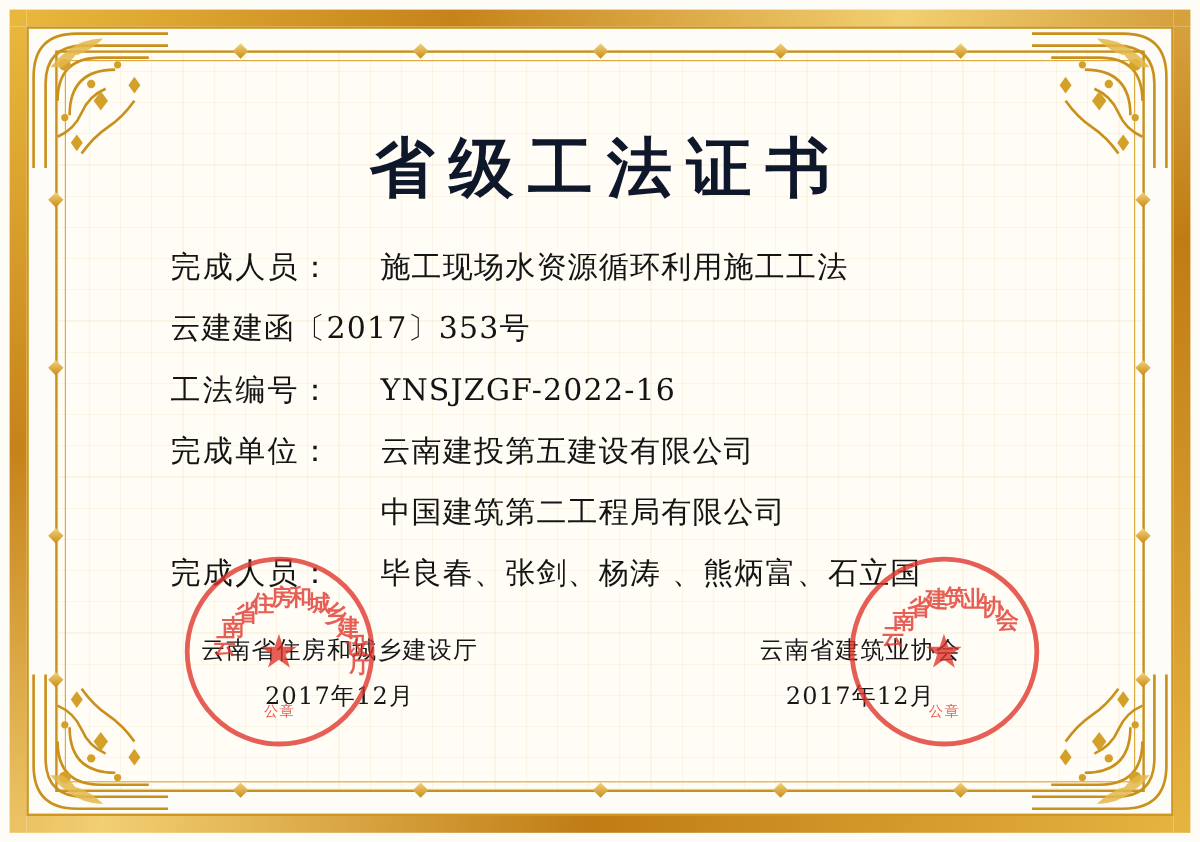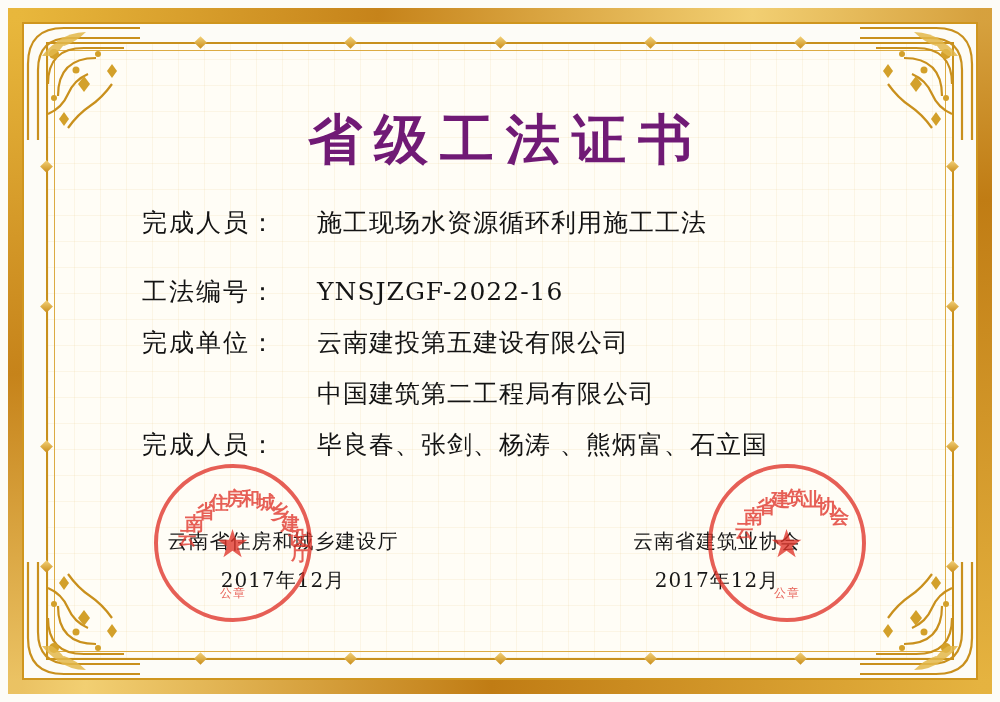--- a/index.html
+++ b/index.html
@@ -103,21 +103,21 @@
   .title {
     position: absolute;
     top: 48px;
     left: 0;
     right: 0;
     text-align: center;
     font-family: "DejaVu Serif", "Liberation Serif", serif;
     font-size: 54px;
     font-weight: bold;
     letter-spacing: 12px;
-    color: #701a75;
+    color: #0f172a;
     text-indent: 12px;
   }
 
   .fields {
     position: absolute;
     top: 150px;
     left: 82px;
     right: 40px;
   }
   .field-row {
@@ -347,20 +347,21 @@
     <div class="title">省级工法证书</div>
 
     <div class="fields">
 
       <div class="field-row">
         <div class="field-label">完成人员：</div>
         <div class="field-value">施工现场水资源循环利用施工工法</div>
       </div>
 
       <div class="field-row">
+        <div class="field-value">云建建函〔2017〕353号</div>
       </div>
 
       <div class="field-row">
         <div class="field-label">工法编号：</div>
         <div class="field-value">YNSJZGF-2022-16</div>
       </div>
 
       <div class="field-row">
         <div class="field-label">完成单位：</div>
         <div class="field-value">云南建投第五建设有限公司</div>

